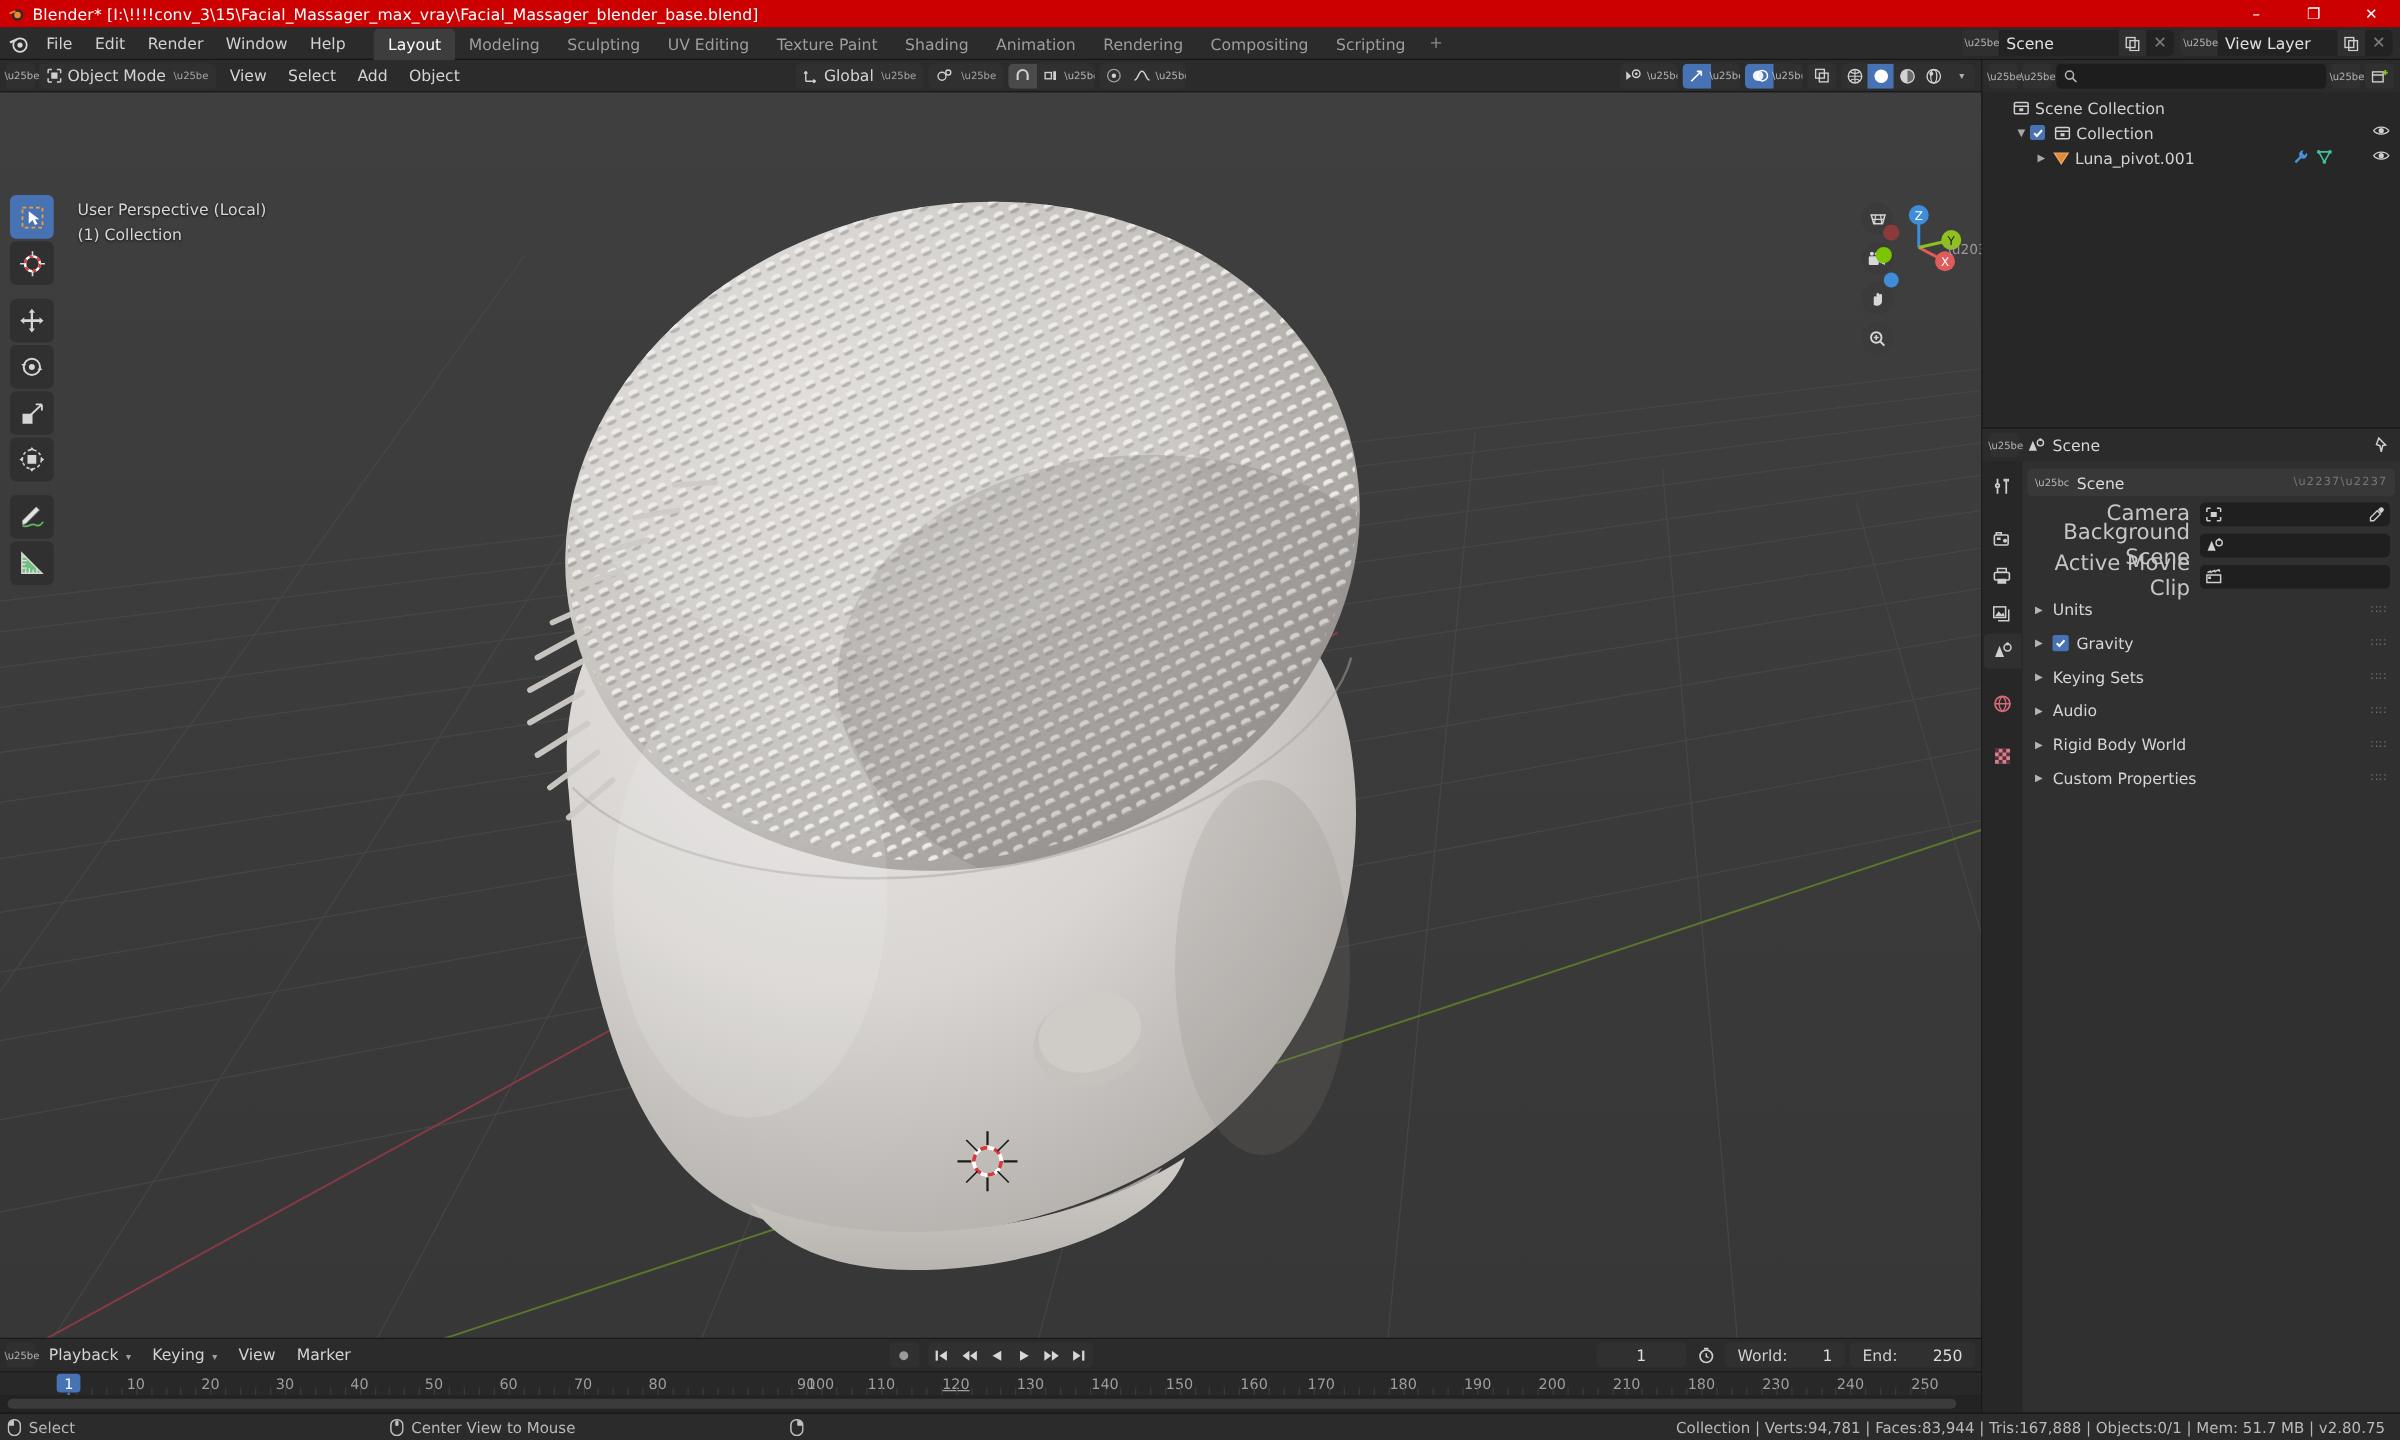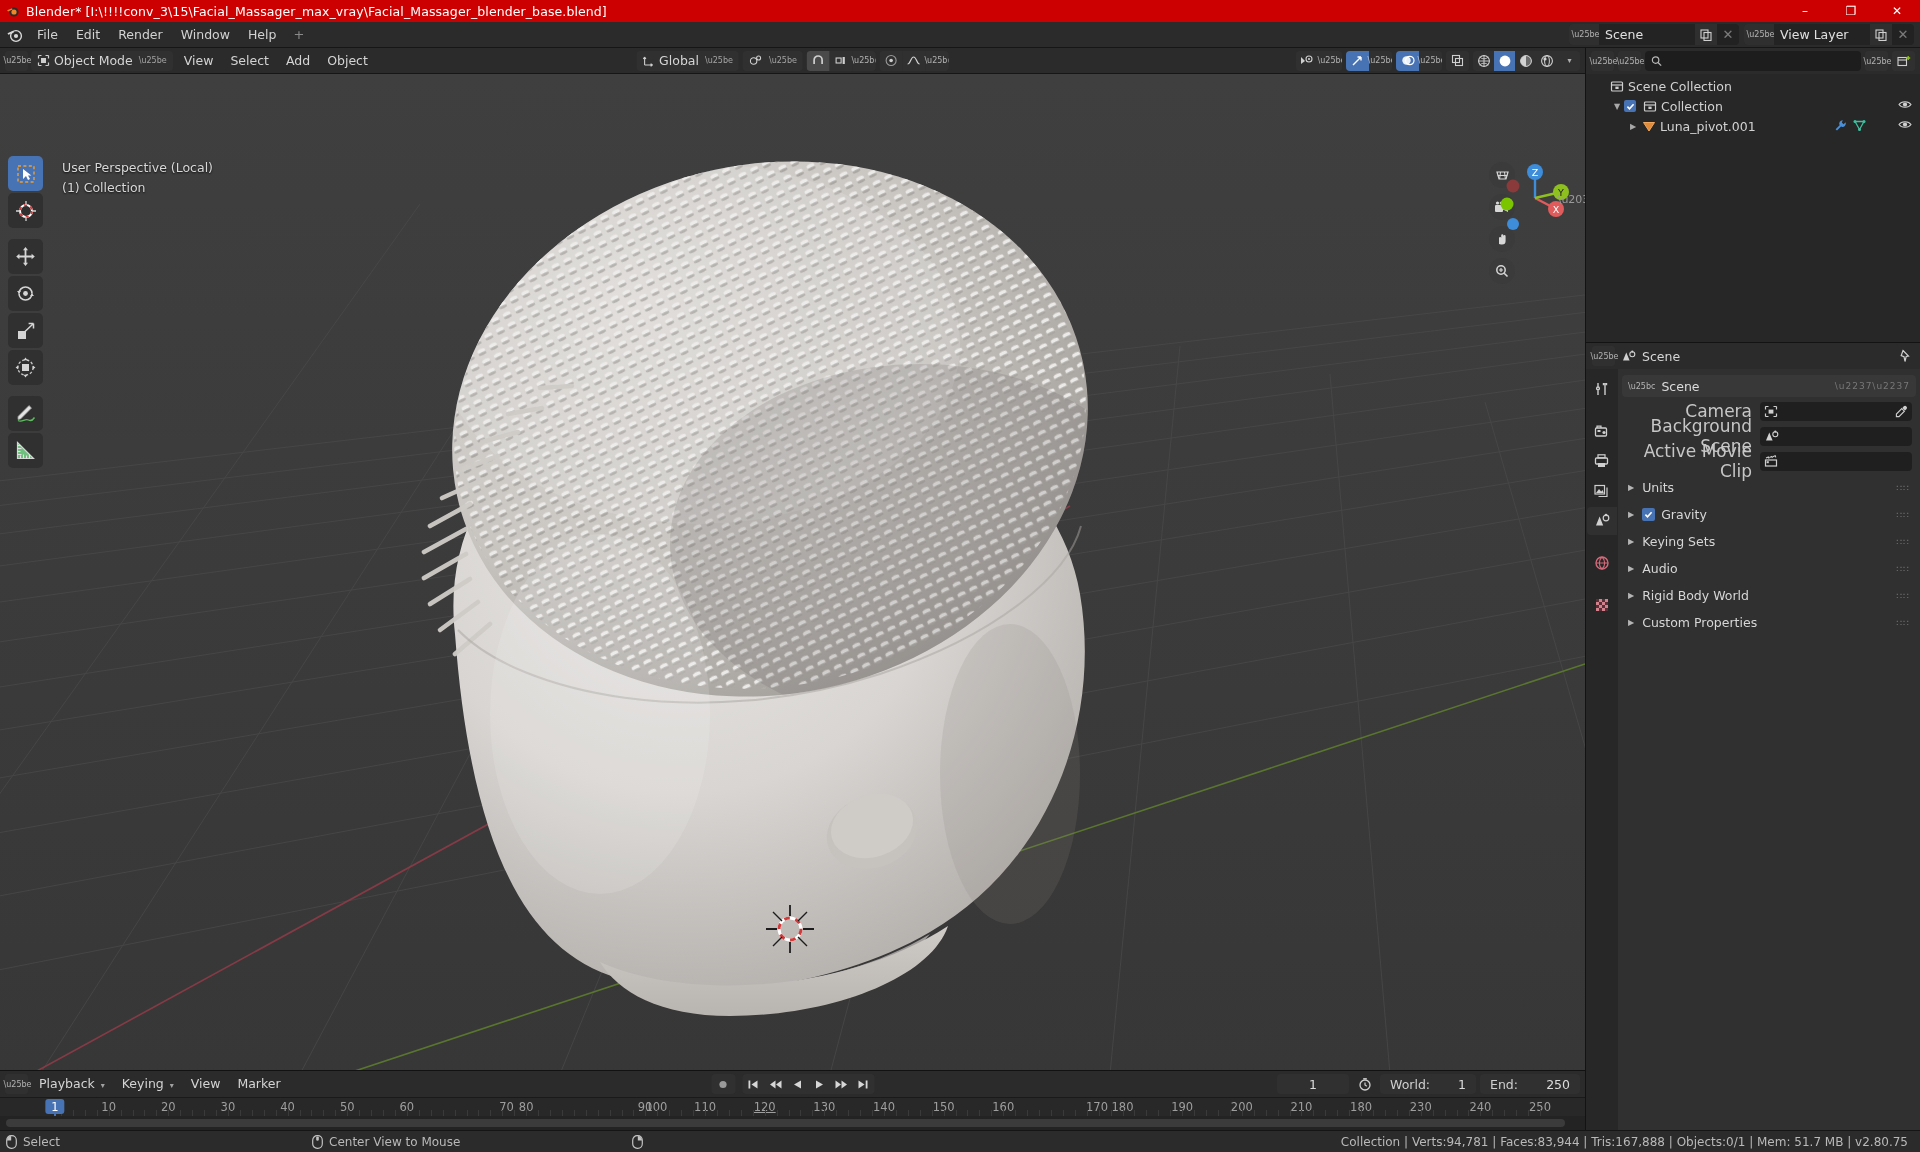--- a/index.html
+++ b/index.html
@@ -184,20 +184,32 @@
         <circle cx="10" cy="10" r="2.1" fill="#d8d8d8"></circle>
         <path d="M1.5 7.2 L7 4.8 L7.8 6.4 L2.4 8.7 Z" fill="#d8d8d8"></path>
       </svg>
     </span>
     <div id="menu-items" style="display:flex;">
         <div class="menu-item">File</div>
         <div class="menu-item">Edit</div>
         <div class="menu-item">Render</div>
         <div class="menu-item">Window</div>
         <div class="menu-item">Help</div>
+      </div>
+    <div class="ws-tabs" id="ws-tabs">
+        <div class="ws-tab active">Layout</div>
+        <div class="ws-tab">Modeling</div>
+        <div class="ws-tab">Sculpting</div>
+        <div class="ws-tab">UV Editing</div>
+        <div class="ws-tab">Texture Paint</div>
+        <div class="ws-tab">Shading</div>
+        <div class="ws-tab">Animation</div>
+        <div class="ws-tab">Rendering</div>
+        <div class="ws-tab">Compositing</div>
+        <div class="ws-tab">Scripting</div>
       </div>
     <div class="ws-plus">+</div>
 
     <div class="topbar-right">
       <div class="id-block">
         <span class="id-icon">
           <svg width="15" height="13" viewBox="0 0 15 13">
             <path d="M2 10.5 L5.3 2.5 L8.6 10.5 Z" fill="#d0d0d0"></path>
             <circle cx="11.3" cy="4.2" r="2.5" fill="none" stroke="#d0d0d0" stroke-width="1.1"></circle>
             <circle cx="11.3" cy="1.6" r="1.1" fill="#d0d0d0"></circle>
@@ -710,21 +722,21 @@
             <div class="tickmark" style="left: 335.301px;"></div>
             <div class="tickmark" style="left: 323.373px;"></div>
             <div class="tickmark" style="left: 311.446px;"></div>
             <div class="tickmark" style="left: 299.518px;"></div>
             <div class="tick" style="left: 406.867px; top: 2px;">60</div>
             <div class="tickmark" style="left: 406.867px;"></div>
             <div class="tickmark" style="left: 394.94px;"></div>
             <div class="tickmark" style="left: 383.012px;"></div>
             <div class="tickmark" style="left: 371.084px;"></div>
             <div class="tickmark" style="left: 359.157px;"></div>
-            <div class="tick" style="left: 466.506px; top: 2px; margin-left: 40px;">70</div>
+            <div class="tick" style="left: 466.506px; top: 2px;">70</div>
             <div class="tickmark" style="left: 466.506px;"></div>
             <div class="tickmark" style="left: 454.578px;"></div>
             <div class="tickmark" style="left: 442.651px;"></div>
             <div class="tickmark" style="left: 430.723px;"></div>
             <div class="tickmark" style="left: 418.795px;"></div>
             <div class="tick" style="left: 526.145px; top: 2px;">80</div>
             <div class="tickmark" style="left: 526.145px;"></div>
             <div class="tickmark" style="left: 514.217px;"></div>
             <div class="tickmark" style="left: 502.289px;"></div>
             <div class="tickmark" style="left: 490.361px;"></div>
@@ -770,21 +782,21 @@
             <div class="tickmark" style="left: 931.687px;"></div>
             <div class="tickmark" style="left: 919.759px;"></div>
             <div class="tickmark" style="left: 907.831px;"></div>
             <div class="tickmark" style="left: 895.904px;"></div>
             <div class="tick" style="left: 1003.25px; top: 2px;">160</div>
             <div class="tickmark" style="left: 1003.25px;"></div>
             <div class="tickmark" style="left: 991.325px;"></div>
             <div class="tickmark" style="left: 979.398px;"></div>
             <div class="tickmark" style="left: 967.47px;"></div>
             <div class="tickmark" style="left: 955.542px;"></div>
-            <div class="tick" style="left: 1097px; top: 2px; text-align: center;">170</div>
+            <div class="tick" style="left: 1057px; top: 2px; text-align: center;">170</div>
             <div class="tickmark" style="left: 1062.89px;"></div>
             <div class="tickmark" style="left: 1050.96px;"></div>
             <div class="tickmark" style="left: 1039.04px;"></div>
             <div class="tickmark" style="left: 1027.11px;"></div>
             <div class="tickmark" style="left: 1015.18px;"></div>
             <div class="tick" style="left: 1122.53px; top: 2px;">180</div>
             <div class="tickmark" style="left: 1122.53px;"></div>
             <div class="tickmark" style="left: 1110.6px;"></div>
             <div class="tickmark" style="left: 1098.67px;"></div>
             <div class="tickmark" style="left: 1086.75px;"></div>

